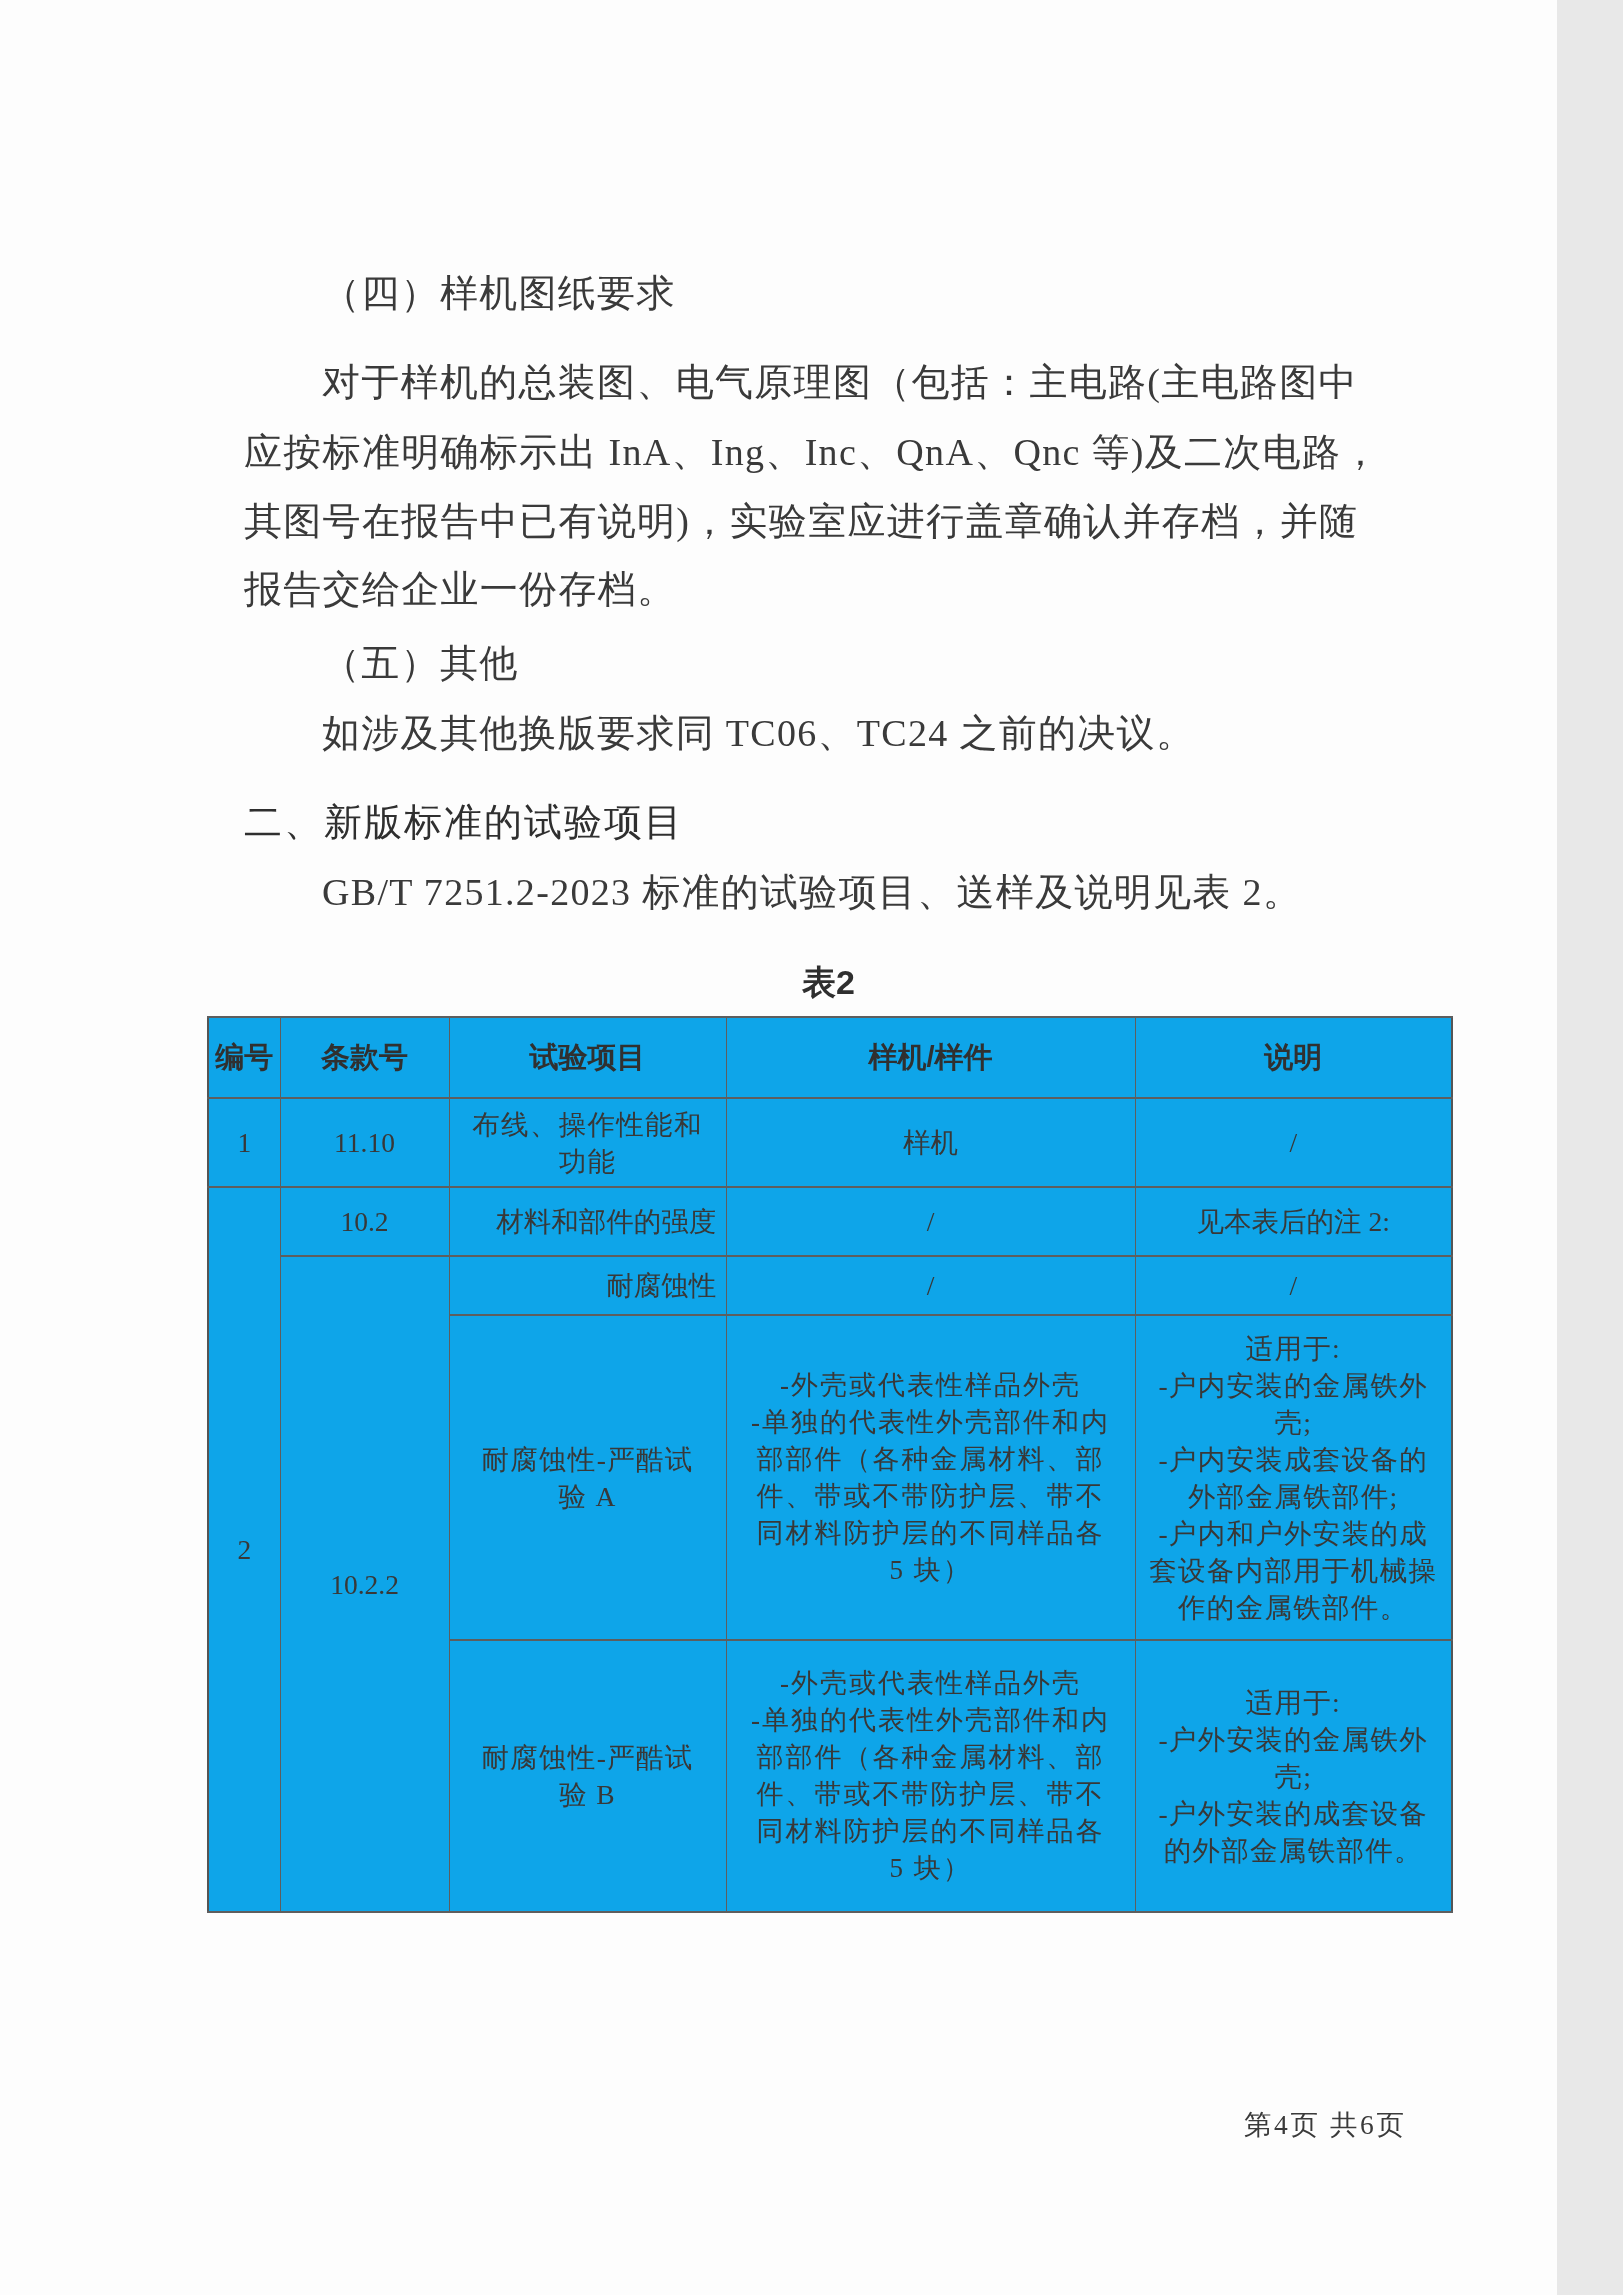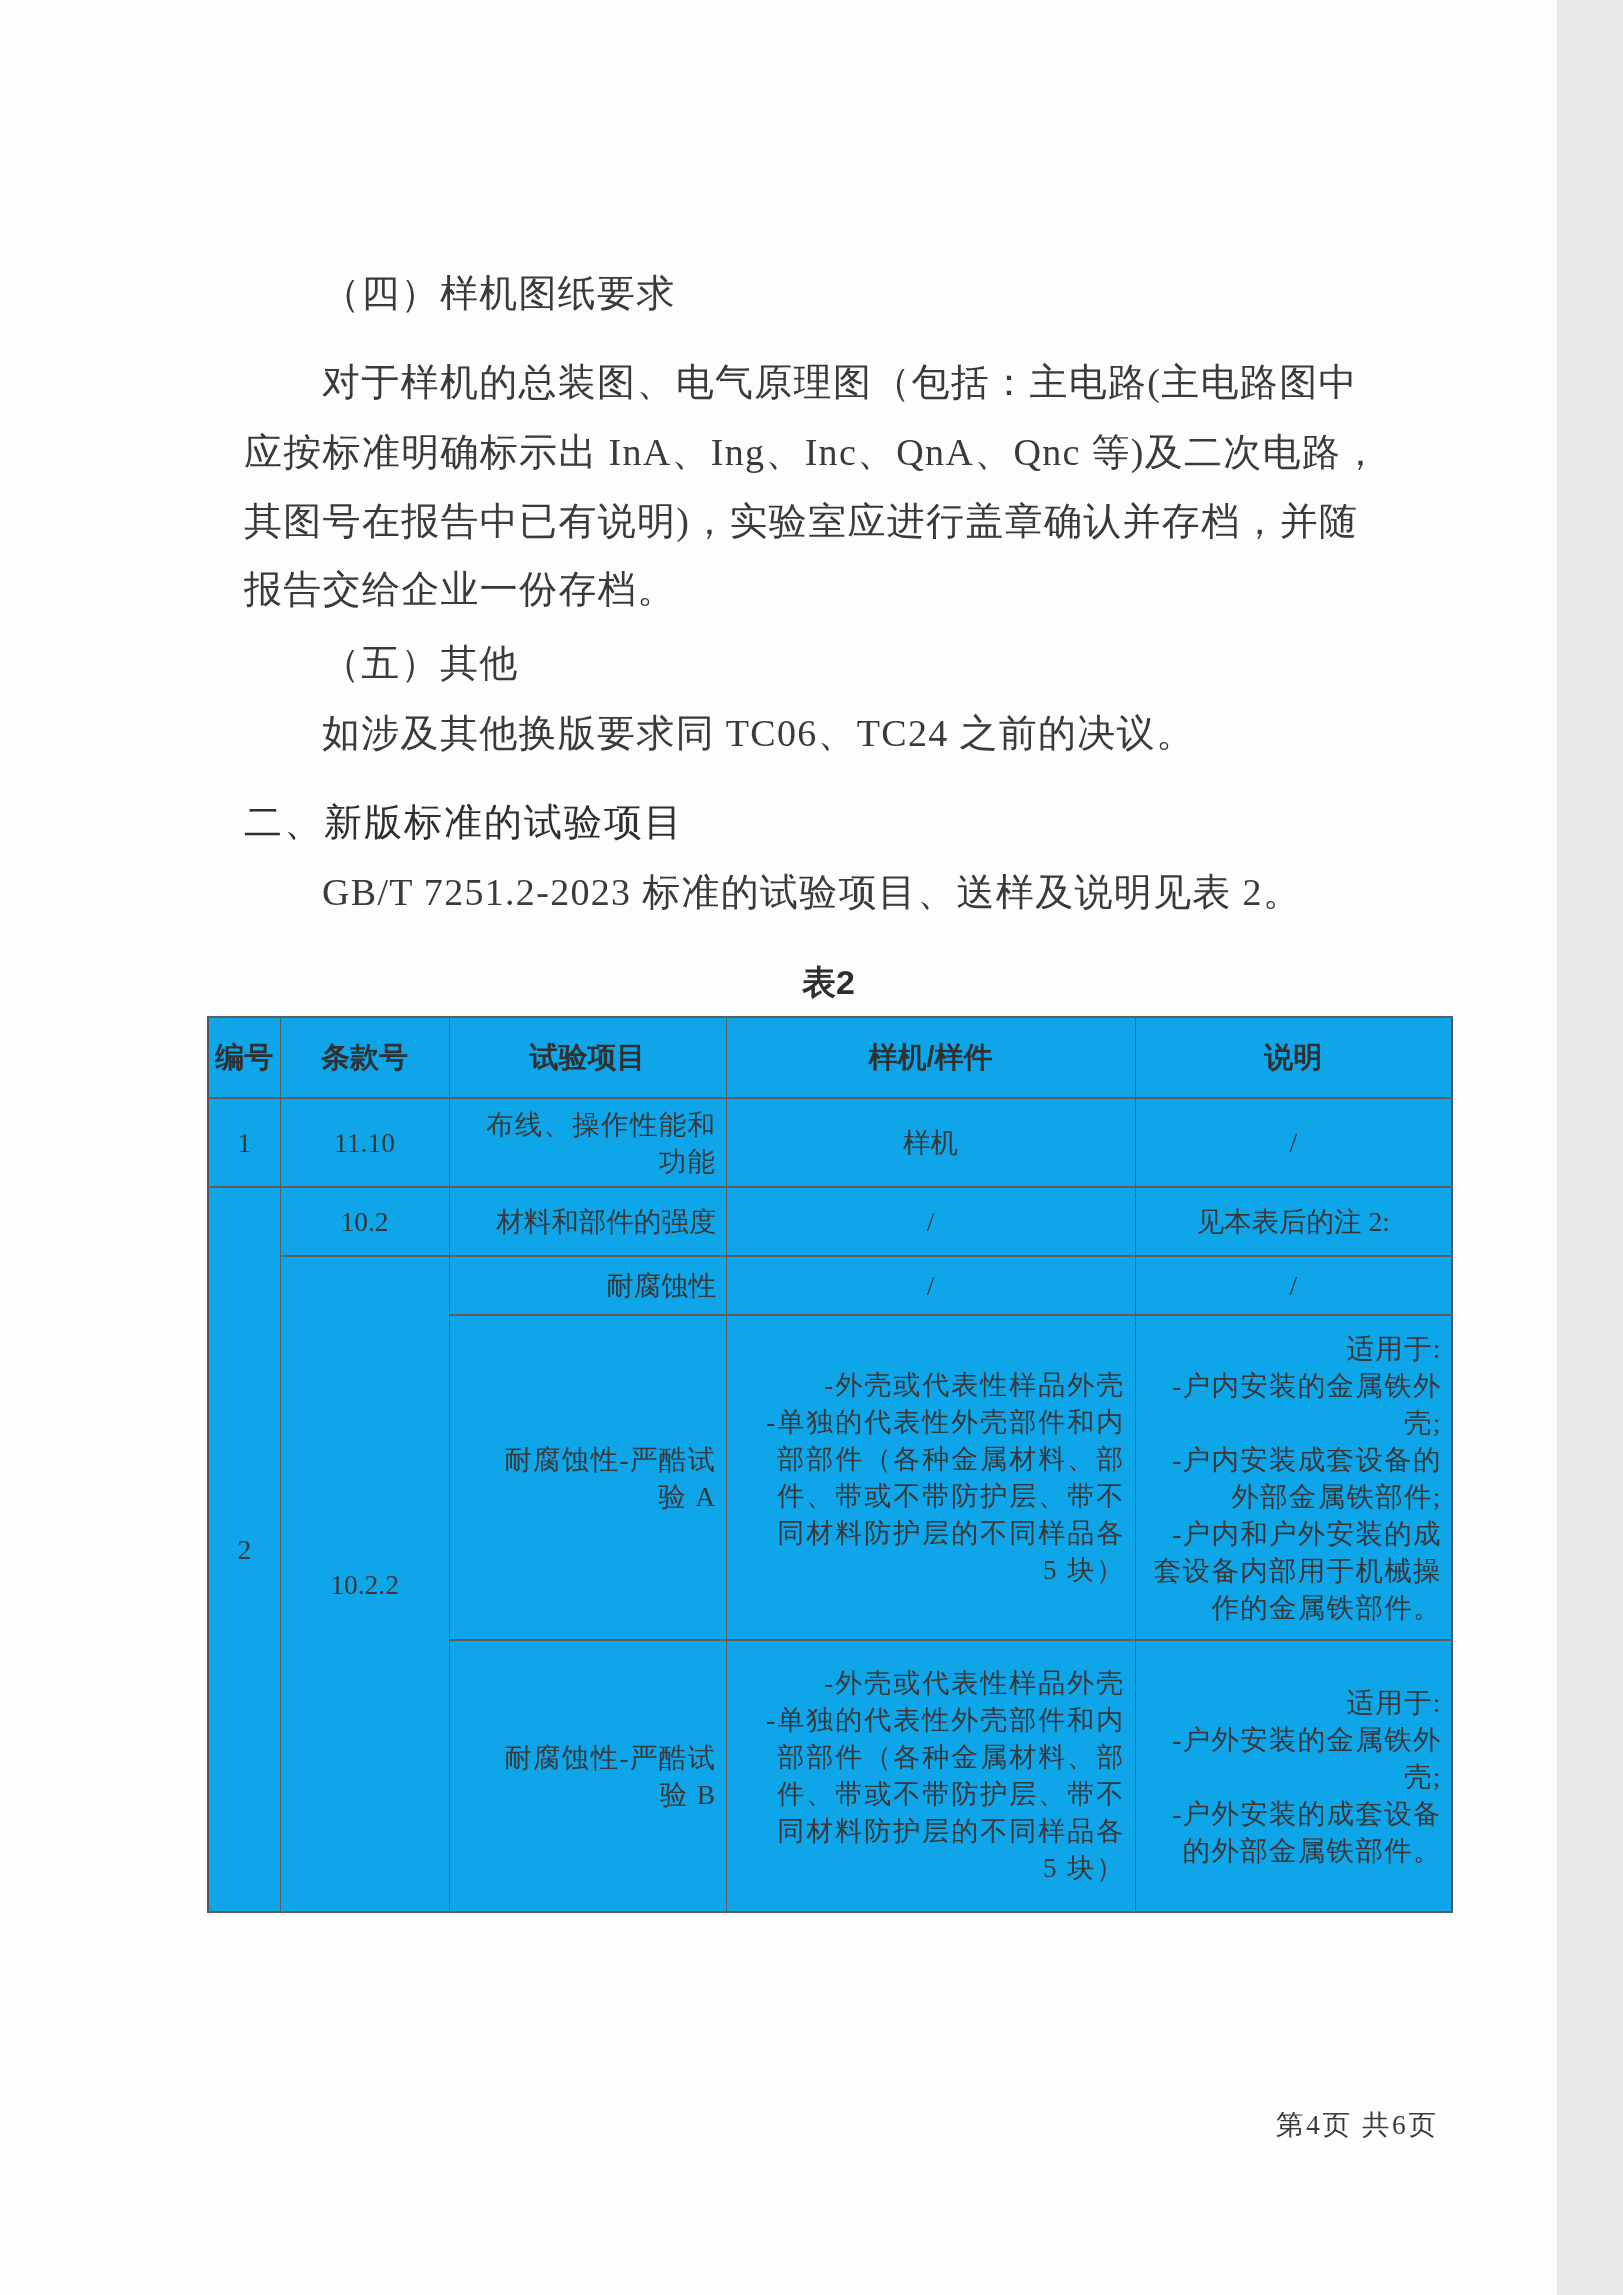--- a/index.html
+++ b/index.html
@@ -71,41 +71,40 @@
     font-weight:bold;
     font-size:29px;
     line-height:37px;
     border-bottom-width:2.6px;
     padding:2.6px 5.2px;
     color:#303030;
   }
   .tbl td.lft{text-align:right;}
   .tbl td.ml{
     white-space:pre-line;
-    text-align:right;
+    text-align:center;
     line-height:37px;
     letter-spacing:1.3px;
     padding:6.5px 9.2px;
   }
   .tbl td.dense{
     font-size:27px;
     letter-spacing:2px;
   }
   .rh{height:81px;} .r1{height:86px;} .r2{height:69px;}
   .r3{height:59px;}  .r4{height:325px;} .r5{height:272px;}
 
   
   .footer{
     position:absolute;
     left:1244px;top:2107px;
     font-size:27.5px;
     letter-spacing:2.6px;
     color:#3a3a3a;
     white-space:nowrap;
-    margin-left:32px;
   }
 </style>
 </head>
 <body>
 
 <div class="page">
 
   <div class="bline indent l1">（四）样机图纸要求</div>
   <div class="bline indent l2">对于样机的总装图、电气原理图（包括：主电路(主电路图中</div>
   <div class="bline flush l3">应按标准明确标示出 InA、Ing、Inc、QnA、Qnc 等)及二次电路，</div>

